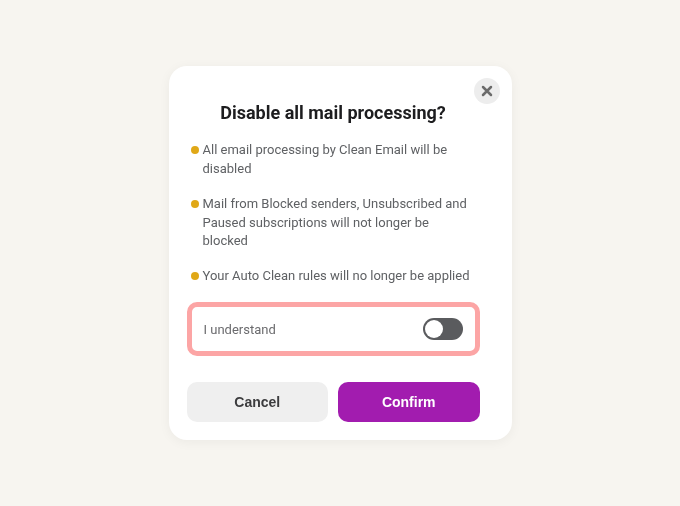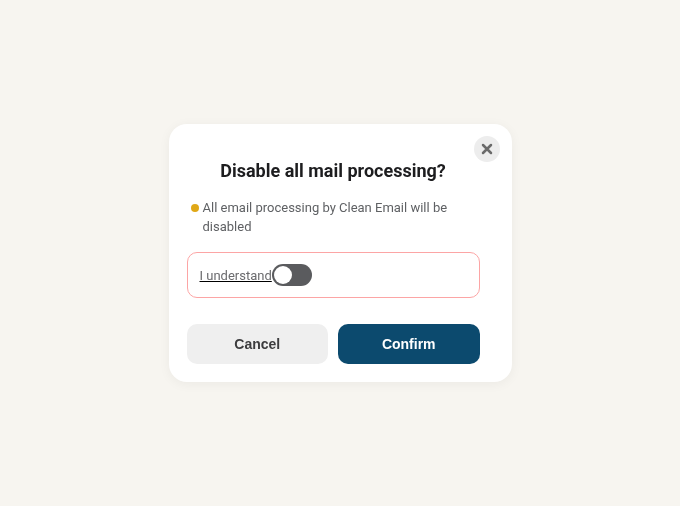--- a/index.html
+++ b/index.html
@@ -70,28 +70,27 @@
       border-radius: 50%;
       flex-shrink: 0;
       margin-top: 5px;
     }
     .bullet-text {
       font-size: 13px;
       color: #5f6164;
       line-height: 1.45;
     }
     .understand {
-      border: 1px solid #fca5a5;
+      border: 5px solid #fca5a5;
       border-radius: 10px;
       padding: 11px 12px;
       display: flex;
       align-items: center;
-      justify-content: flex-start;
+      justify-content: space-between;
       margin-bottom: 26px;
-      text-decoration: underline;
     }
     .understand-label {
       font-size: 13px;
       color: #6b6b6e;
     }
     .toggle {
       width: 40px;
       height: 22px;
       background: #5a5b5e;
       border-radius: 11px;
@@ -121,21 +120,21 @@
       cursor: pointer;
       display: flex;
       align-items: center;
       justify-content: center;
     }
     .btn-cancel {
       background: #efefef;
       color: #3c3c3e;
     }
     .btn-confirm {
-      background: #0c4a6e;
+      background: #a21caf;
       color: #ffffff;
     }
   </style>
 </head>
 <body>
 
 <div class="modal">
 
   <div class="close-btn">
     <svg viewBox="0 0 12 12" fill="none">
@@ -143,20 +142,28 @@
     </svg>
   </div>
 
   <h2 class="title">Disable all mail processing?</h2>
 
   <ul class="bullets">
     <li>
       <span class="dot"></span>
       <span class="bullet-text">All email processing by Clean Email will be disabled</span>
     </li>
+    <li>
+      <span class="dot"></span>
+      <span class="bullet-text">Mail from Blocked senders, Unsubscribed and Paused subscriptions will not longer be blocked</span>
+    </li>
+    <li>
+      <span class="dot"></span>
+      <span class="bullet-text">Your Auto Clean rules will no longer be applied</span>
+    </li>
   </ul>
 
   <div class="understand">
     <span class="understand-label">I understand</span>
     <div class="toggle">
       <div class="toggle-knob"></div>
     </div>
   </div>
 
   <div class="footer">

